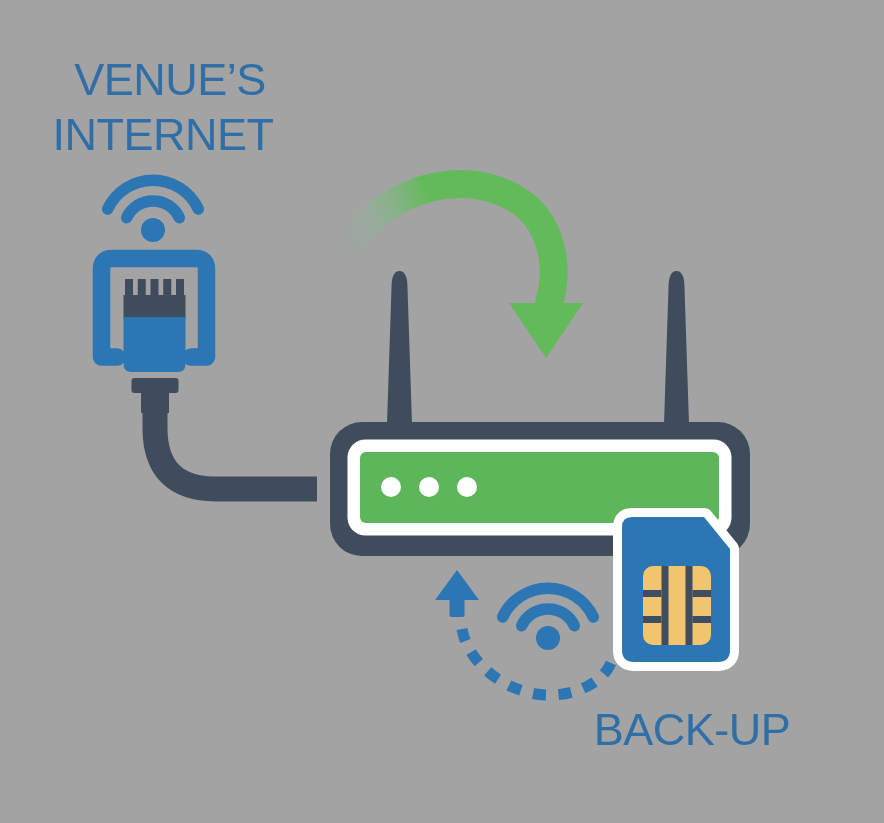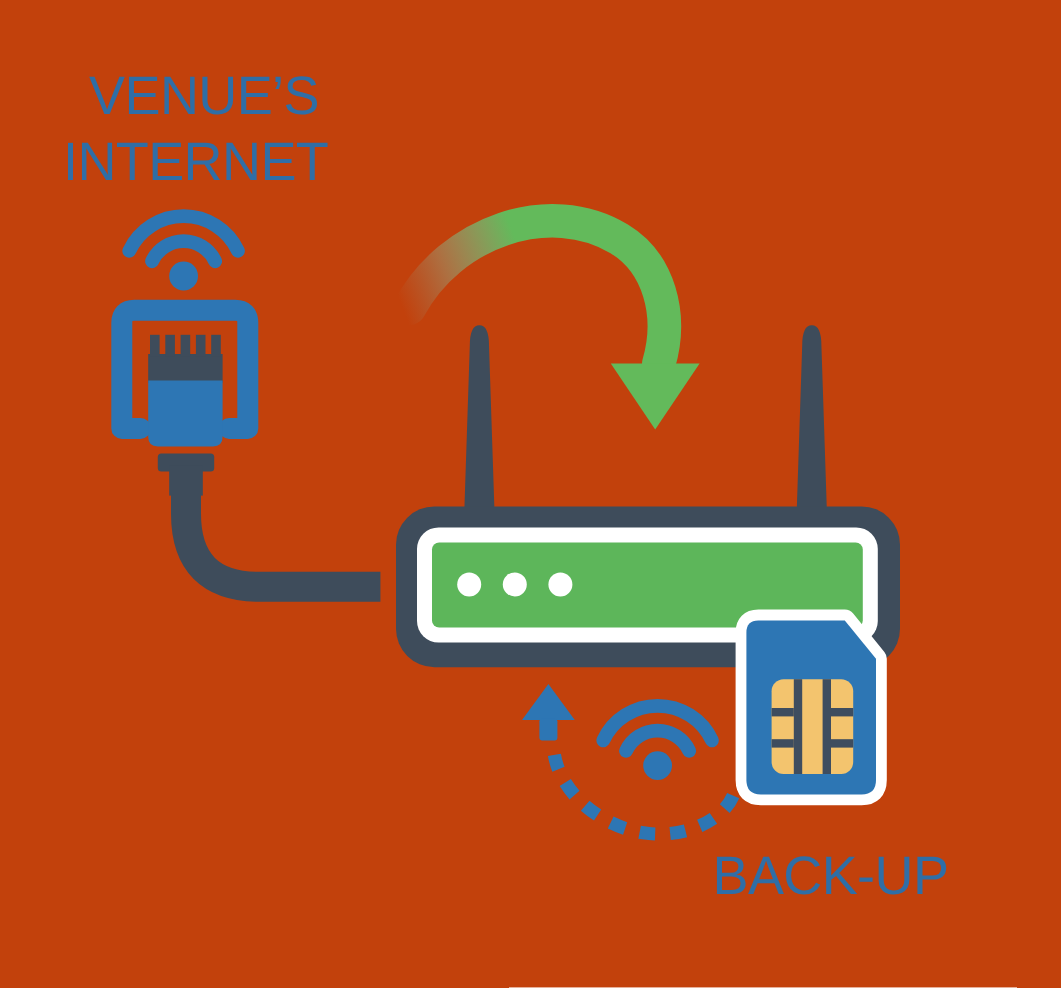--- a/index.html
+++ b/index.html
@@ -1,20 +1,20 @@
 <!DOCTYPE html>
 <html><head>
 <meta charset="utf-8">
 <style>
   html,body{margin:0;padding:0;background:#ffffff;}
   .canvas{
     position:relative;
     width:884px;
     height:823px;
-    background:#c2410c;
+    background:#a3a3a3;
     overflow:hidden;
     font-family:"Liberation Sans", sans-serif;
   }
   svg{display:block;}
   text.diagram-label{
     font-family:"Liberation Sans", sans-serif;
     font-weight:400;
     letter-spacing:-0.5px;
   }
 </style>

